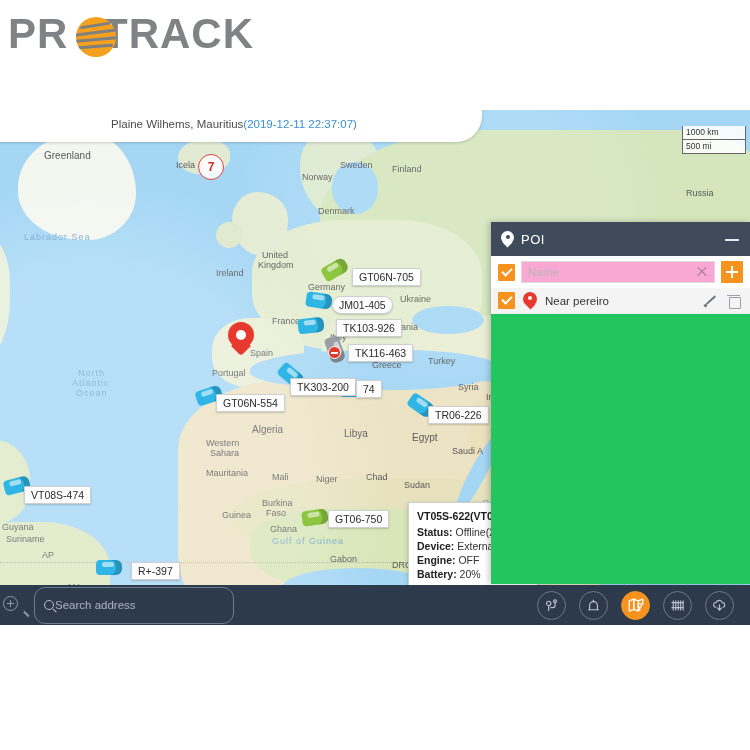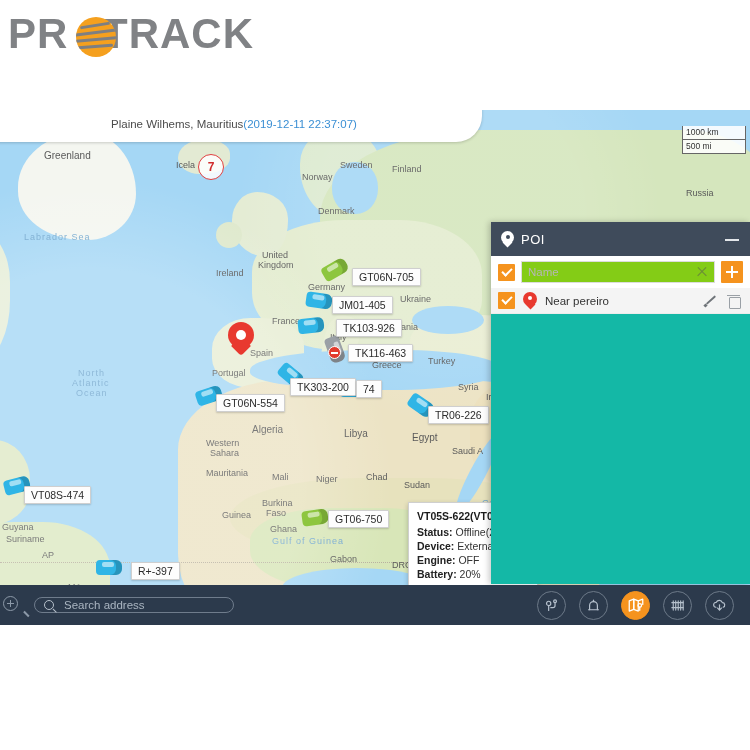--- a/index.html
+++ b/index.html
@@ -203,21 +203,21 @@
   }
   .cbx {
     width:17px; height:17px; background:#f5931e; position:relative; flex:0 0 auto; cursor:pointer;
     border-radius:1px;
   }
   .cbx::after {
     content:""; position:absolute; left:4px; top:4px; width:8px; height:4px;
     border-left:2px solid #fff; border-bottom:2px solid #fff; transform:rotate(-45deg);
   }
   .poi-search .ibox {
-    flex:1; height:22px; border:1px solid #dcdcdc; background:#84cc16; display:flex; align-items:center;
+    flex:1; height:22px; border:1px solid #dcdcdc; background:#f9a8d4; display:flex; align-items:center;
     padding:0 6px;
   }
   .poi-search input {
     flex:1; border:0; outline:0; font-size:11.5px; color:#444;
     font-family:"Liberation Sans", sans-serif; background:transparent;
   }
   .poi-search input::placeholder { color:#b6b6b6; }
   .clear-x {
     width:12px; height:12px; position:relative; cursor:pointer; flex:0 0 auto; opacity:.55;
   }
@@ -227,21 +227,21 @@
   .clear-x::before { transform:rotate(45deg); }
   .clear-x::after  { transform:rotate(-45deg); }
   .addbtn {
     width:22px; height:22px; background:#f5931e; position:relative; cursor:pointer; flex:0 0 auto;
     border-radius:1px;
   }
   .addbtn::before, .addbtn::after { content:""; position:absolute; background:#fff; }
   .addbtn::before { left:5px; top:10px; width:12px; height:2px; }
   .addbtn::after  { left:10px; top:5px; width:2px; height:12px; }
 
-  .poi-list { flex:1; background:#14b8a6; overflow:auto; }
+  .poi-list { flex:1; background:#22c55e; overflow:auto; }
   .poi-row {
     height:26px; display:flex; align-items:center; gap:8px; padding:0 9px 0 7px;
     background:#f4f4f4; border-bottom:1px solid #ececec;
   }
   .poi-row .rowpin { width:14px; height:18px; position:relative; flex:0 0 auto; }
   .poi-row .rowpin b { position:absolute; left:0; top:0; width:14px; height:14px; border-radius:50%; background:#e8392f; }
   .poi-row .rowpin i { position:absolute; left:3.5px; top:9px; width:7px; height:7px; background:#e8392f; transform:rotate(45deg); }
   .poi-row .rowpin em { position:absolute; left:5px; top:4px; width:4px; height:4px; border-radius:50%; background:#fff; z-index:3; }
   .poi-row .nm { flex:1; font-size:11.5px; color:#333; }
   .ic-pencil { width:15px; height:15px; position:relative; cursor:pointer; flex:0 0 auto; }
@@ -269,22 +269,22 @@
   }
   .tb-zoom { width:34px; display:flex; align-items:center; justify-content:center; cursor:pointer; }
   .tb-zoom .g { width:15px; height:15px; border:1.6px solid #8c99a8; border-radius:50%; position:relative; }
   .tb-zoom .g::before { content:""; position:absolute; left:3px; top:5.7px; width:7px; height:1.6px; background:#8c99a8; }
   .tb-zoom .g::after  { content:""; position:absolute; left:5.7px; top:3px; width:1.6px; height:7px; background:#8c99a8; }
   .tb-zoomwrap { position:relative; width:34px; height:22px; }
   .tb-zoomwrap .stick {
     position:absolute; right:4px; bottom:1px; width:7px; height:1.7px; background:#8c99a8; transform:rotate(45deg);
   }
   .tb-search {
-    width:200px; height:16px; border:1px solid #6f7c8c; border-radius:11px;
-    display:flex; align-items:center; padding:0 9px; gap:10px; background:transparent;
+    width:200px; height:37px; border:1px solid #6f7c8c; border-radius:11px;
+    display:flex; align-items:center; padding:0 9px; gap:1px; background:transparent;
   }
   .tb-search .mag { width:10px; height:10px; border:1.4px solid #b6c0cb; border-radius:50%; position:relative; flex:0 0 auto; }
   .tb-search .mag::after { content:""; position:absolute; right:-3.5px; bottom:-2px; width:5px; height:1.4px; background:#b6c0cb; transform:rotate(45deg); }
   .tb-search input {
     flex:1; border:0; outline:0; background:transparent; color:#c9d2db; font-size:11.5px;
     font-family:"Liberation Sans", sans-serif;
   }
   .tb-search input::placeholder { color:#aab5c1; }
 
   .tb-right { margin-left:auto; display:flex; align-items:center; gap:13px; padding-right:16px; }
@@ -404,21 +404,21 @@
       </div>
 
       <div id="veh-layer">
           <div class="veh" style="left: 322px; top: 152px;">
             <div class="car green" style="transform: rotate(-30deg);"></div>
           </div>
           <div class="veh-label" style="left: 352px; top: 158px;">GT06N-705</div>
           <div class="veh" style="left: 306px; top: 183px;">
             <div class="car " style="transform: rotate(8deg);"></div>
           </div>
-          <div class="veh-label" style="left: 332px; top: 186px;">JM01-405</div>
+          <div class="veh-label" style="left: 332px; top: 186px; border-radius: 9px;">JM01-405</div>
           <div class="veh" style="left: 298px; top: 208px;">
             <div class="car " style="transform: rotate(-6deg);"></div>
           </div>
           <div class="veh-label" style="left: 336px; top: 209px;">TK103-926</div>
           <div class="veh" style="left: 322px; top: 232px;">
             <div class="car dark" style="transform: rotate(70deg);"></div>
           </div>
           <div class="veh-label" style="left: 348px; top: 234px;">TK116-463</div>
           <div class="veh" style="left: 278px; top: 258px;">
             <div class="car " style="transform: rotate(40deg);"></div>

